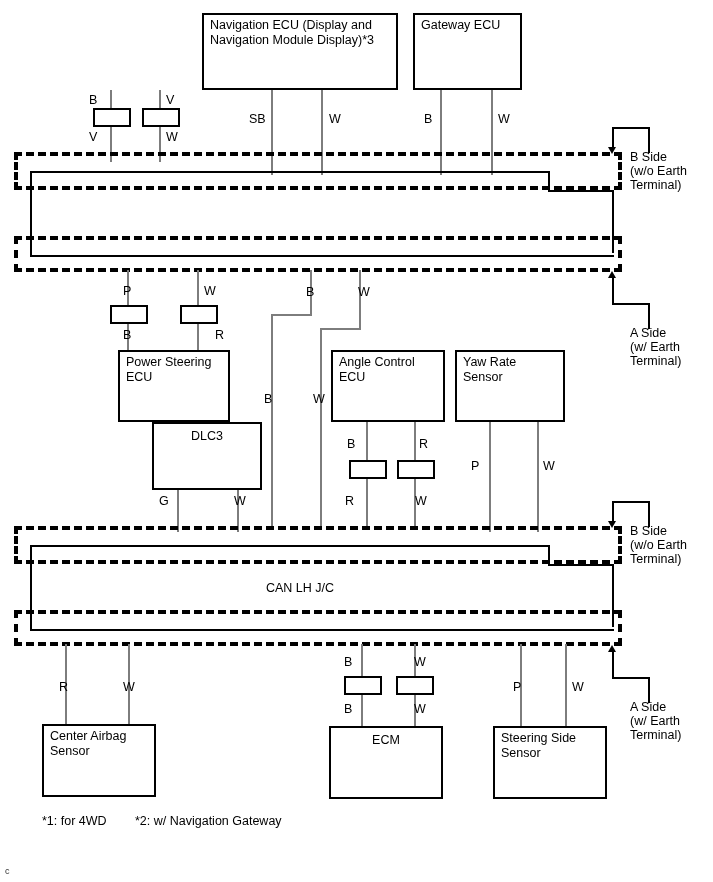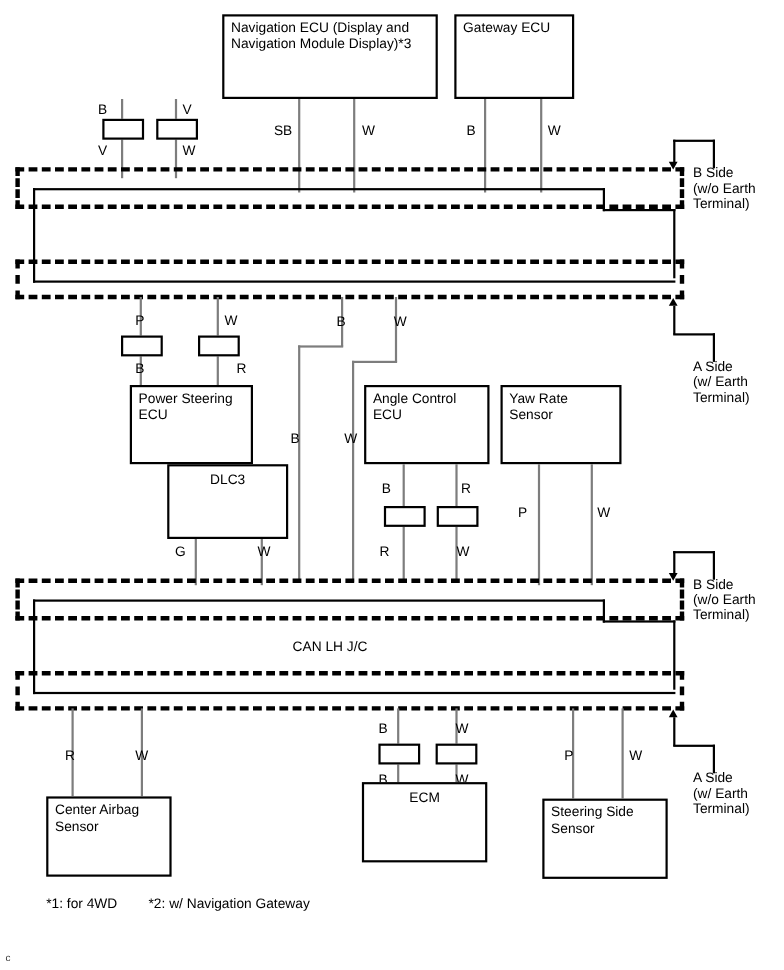--- a/index.html
+++ b/index.html
@@ -196,21 +196,21 @@
 
   <div class="wire wv" style="left:520px;top:644px;height:82px;"></div>
   <div class="wire wv" style="left:565px;top:644px;height:82px;"></div>
   <div class="lbl" style="left:513px;top:680px;">P</div>
   <div class="lbl" style="left:572px;top:680px;">W</div>
 
   <div class="ecu" style="left:42px;top:724px;width:114px;height:73px;">
     <div class="t">Center Airbag
 Sensor</div>
   </div>
-  <div class="ecu ctr" style="left:329px;top:711px;width:114px;height:73px;">
+  <div class="ecu ctr" style="left:329px;top:726px;width:114px;height:73px;">
     <div class="t">ECM</div>
   </div>
   <div class="ecu" style="left:493px;top:726px;width:114px;height:73px;">
     <div class="t">Steering Side
 Sensor</div>
   </div>
 
   <div class="foot" style="left:42px;top:814px;">*1: for 4WD</div>
   <div class="foot" style="left:135px;top:814px;">*2: w/ Navigation Gateway</div>
 

